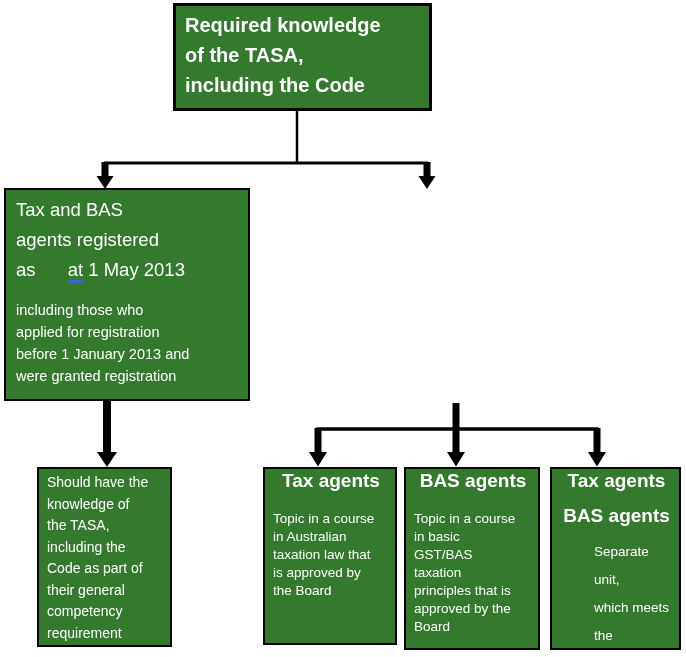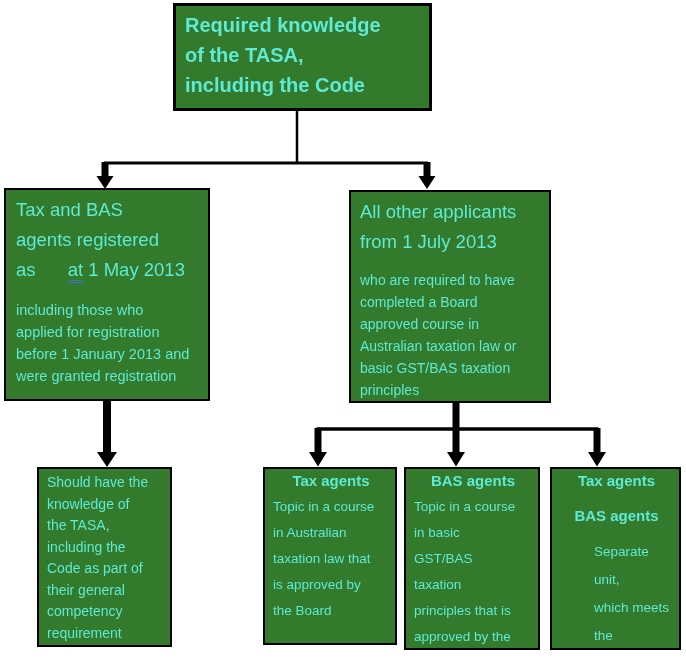--- a/index.html
+++ b/index.html
@@ -9,41 +9,41 @@
     font-family:"Liberation Sans", sans-serif;
   }
   .canvas {
     position:relative; width:686px; height:657px;
     background:#ffffff; overflow:hidden;
   }
   .connectors { position:absolute; left:0; top:0; z-index:0; }
   .box {
     position:absolute; z-index:1;
     background:#337A2C; border:2px solid #000000;
-    color:#5eead4; overflow:hidden;
+    color:#ffffff; overflow:hidden;
   }
   .top-box   { left:173px; top:3px;   width:259px; height:108px; border-width:3px; padding:4px 8px 0 9px; }
   .top-title { font-size:20px; font-weight:bold; line-height:30px; white-space:pre-line; }
 
-  .left-box  { left:4px;   top:188px; width:206px; height:213px; padding:5px 8px 0 10px; }
+  .left-box  { left:4px;   top:188px; width:246px; height:213px; padding:5px 8px 0 10px; }
   .right-box { left:349px; top:190px; width:202px; height:213px; padding:5px 5px 0 9px; }
   .box-heading { font-size:18.5px; line-height:30px; white-space:pre-line; }
   .box-body    { font-size:14.5px; line-height:22px; white-space:pre-line; margin-top:14px; }
   .right-box .box-body { font-size:14px; margin-top:12px; }
 
   .grammar-mark { border-bottom:3px double #3A70C8;margin-left:27px; }
 
   .outcome-box  { left:37px;  top:467px; width:135px; height:180px; padding:3px 19px 0 8px; }
   .outcome-body { font-size:14px; line-height:21.5px; white-space:pre-line; }
 
   .tax-box      { left:263px; top:467px; width:134px; height:178px; padding:3px 6px 0 8px; }
   .bas-box      { left:404px; top:467px; width:136px; height:183px; padding:3px 6px 0 8px; }
   .combined-box { left:550px; top:467px; width:131px; height:183px; padding:3px 5px 0 7px; }
-  .small-heading { font-size:15px; font-weight:bold; text-align:center; line-height:18px; }
-  .small-body    { font-size:13.5px; line-height:26px; white-space:pre-line; margin-top:4px; }
+  .small-heading { font-size:19px; font-weight:bold; text-align:center; line-height:18px; }
+  .small-body    { font-size:13.5px; line-height:18px; white-space:pre-line; margin-top:20px; }
   .combined-box .small-heading + .small-heading { margin-top:17px; }
   .combined-box .small-body { margin-top:13px; line-height:28px;margin-left:35px; }
 </style>
 </head>
 <body>
 
 <div class="canvas">
 
   <svg class="connectors" width="686" height="657" viewBox="0 0 686 657">
 
@@ -88,30 +88,20 @@
   <div class="box left-box">
     <div class="box-heading"><span>Tax and BAS
 agents registered
 as </span><span class="grammar-mark">at</span><span> 1 May 2013</span></div>
     <div class="box-body">including those who
 applied for registration
 before 1 January 2013 and
 were granted registration</div>
   </div>
 
-  <div class="box right-box">
-    <div class="box-heading">All other applicants
-from 1 July 2013</div>
-    <div class="box-body">who are required to have
-completed a Board
-approved course in
-Australian taxation law or
-basic GST/BAS taxation
-principles</div>
-  </div>
 
   <div class="box outcome-box">
     <div class="outcome-body">Should have the
 knowledge of
 the TASA,
 including the
 Code as part of
 their general
 competency
 requirement</div>

